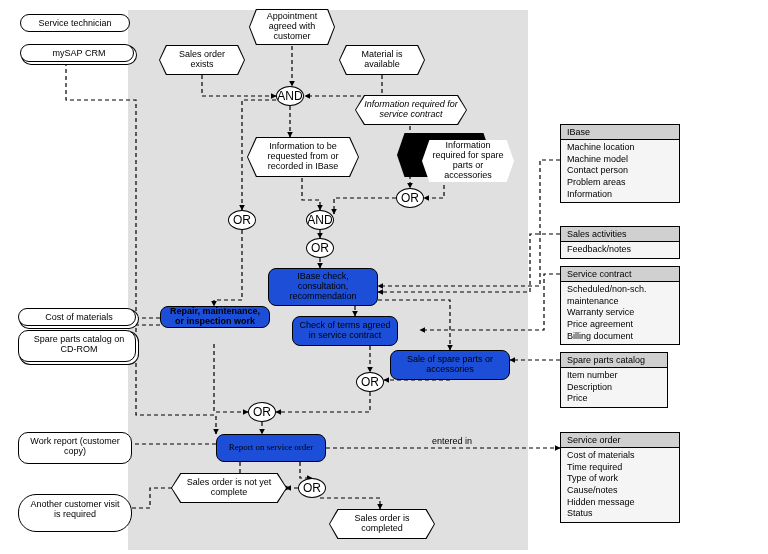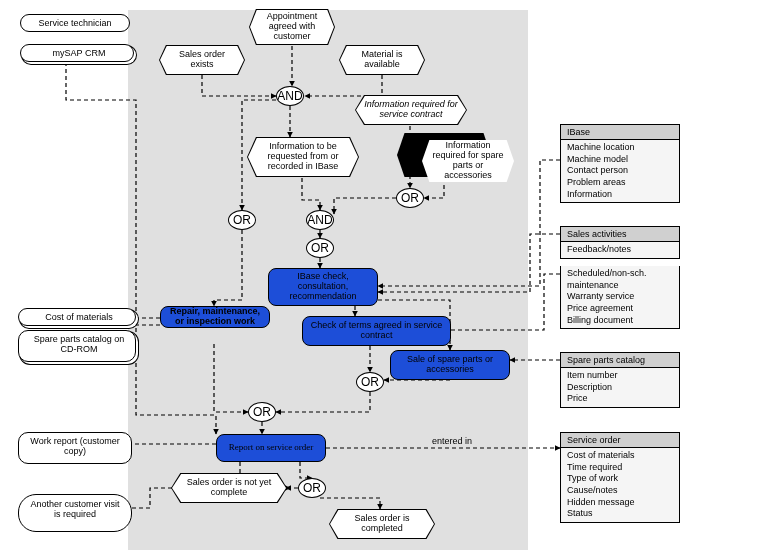--- a/index.html
+++ b/index.html
@@ -169,21 +169,21 @@
   <div class="conn" style="left:396px; top:188px;">OR</div>
   <div class="conn" style="left:228px; top:210px;">OR</div>
   <div class="conn" style="left:306px; top:210px;">AND</div>
   <div class="conn" style="left:306px; top:238px;">OR</div>
   <div class="conn" style="left:356px; top:372px;">OR</div>
   <div class="conn" style="left:248px; top:402px;">OR</div>
   <div class="conn" style="left:298px; top:478px;">OR</div>
 
   <div class="node rounded" style="left:268px; top:268px; width:110px; height:38px;">IBase check, consultation, recommendation</div>
   <div class="node rounded" style="left:160px; top:306px; width:110px; height:22px;font-weight:bold;">Repair, maintenance, or inspection work</div>
-  <div class="node rounded" style="left:302px; top:316px; width:149px; height:30px;">Check of terms agreed in service contract</div>
+  <div class="node rounded" style="left:292px; top:316px; width:106px; height:30px;">Check of terms agreed in service contract</div>
   <div class="node rounded" style="left:390px; top:350px; width:120px; height:30px;">Sale of spare parts or accessories</div>
   <div class="node rounded" style="left:216px; top:434px; width:110px; height:28px;font-family:Liberation Serif, serif;">Report on service order</div>
 
   <div class="freetext" style="left:432px; top:436px;">entered in</div>
 
   <div class="sidebar-group" style="left:560px; top:124px; width:120px;">
     <div class="sb-header">IBase</div>
     <div class="sb-body">
       <div>Machine location</div>
       <div>Machine model</div>
@@ -194,29 +194,30 @@
   </div>
 
   <div class="sidebar-group" style="left:560px; top:226px; width:120px;border-radius:13px;">
     <div class="sb-header">Sales activities</div>
     <div class="sb-body">
       <div>Feedback/notes</div>
     </div>
   </div>
 
   <div class="sidebar-group" style="left:560px; top:266px; width:120px;">
+    <div class="sb-header">Service contract</div>
     <div class="sb-body">
       <div>Scheduled/non-sch. maintenance</div>
       <div>Warranty service</div>
       <div>Price agreement</div>
       <div>Billing document</div>
     </div>
   </div>
 
-  <div class="sidebar-group" style="left:560px; top:352px; width:120px;">
+  <div class="sidebar-group" style="left:560px; top:352px; width:108px;">
     <div class="sb-header">Spare parts catalog</div>
     <div class="sb-body">
       <div>Item number</div>
       <div>Description</div>
       <div>Price</div>
     </div>
   </div>
 
   <div class="sidebar-group" style="left:560px; top:432px; width:120px;">
     <div class="sb-header">Service order</div>

